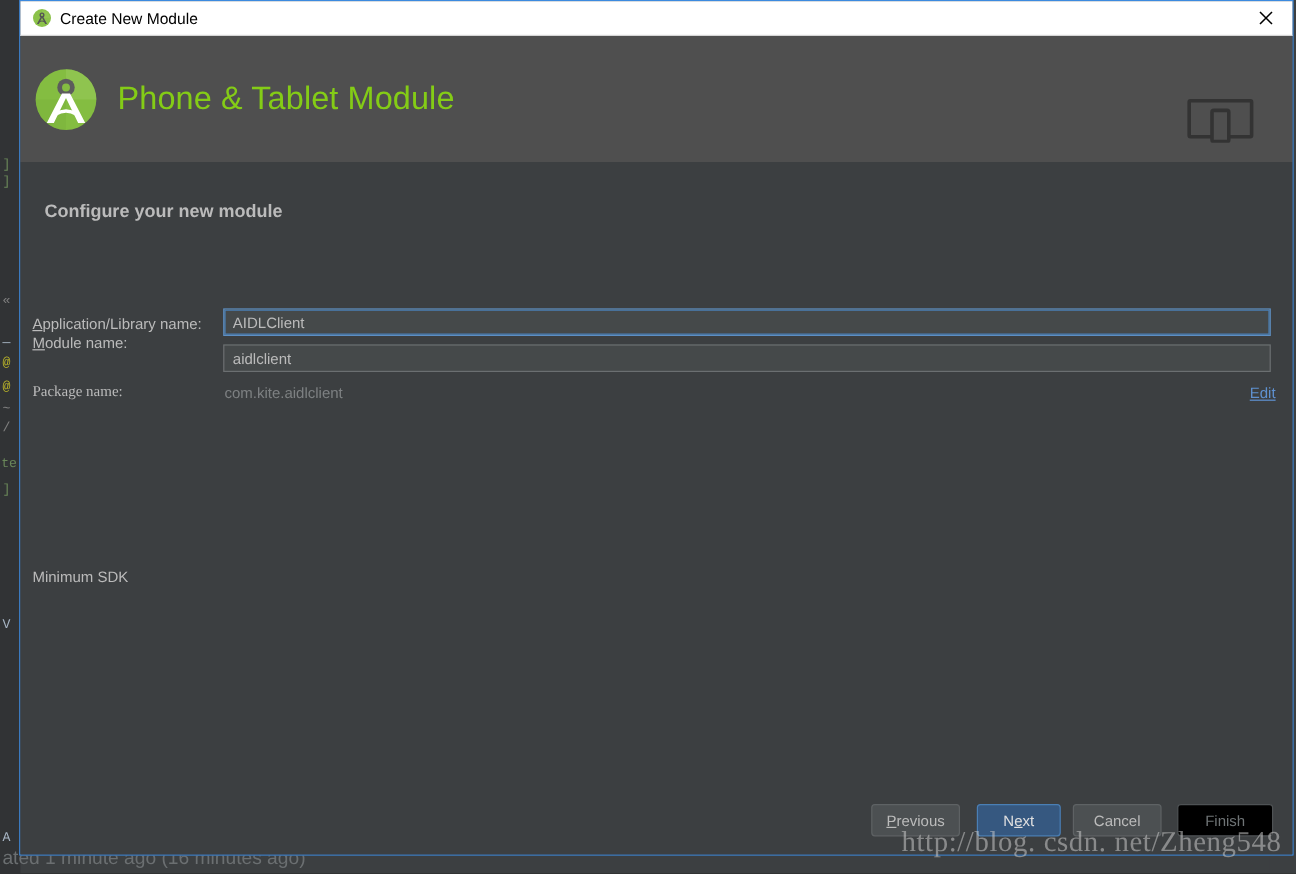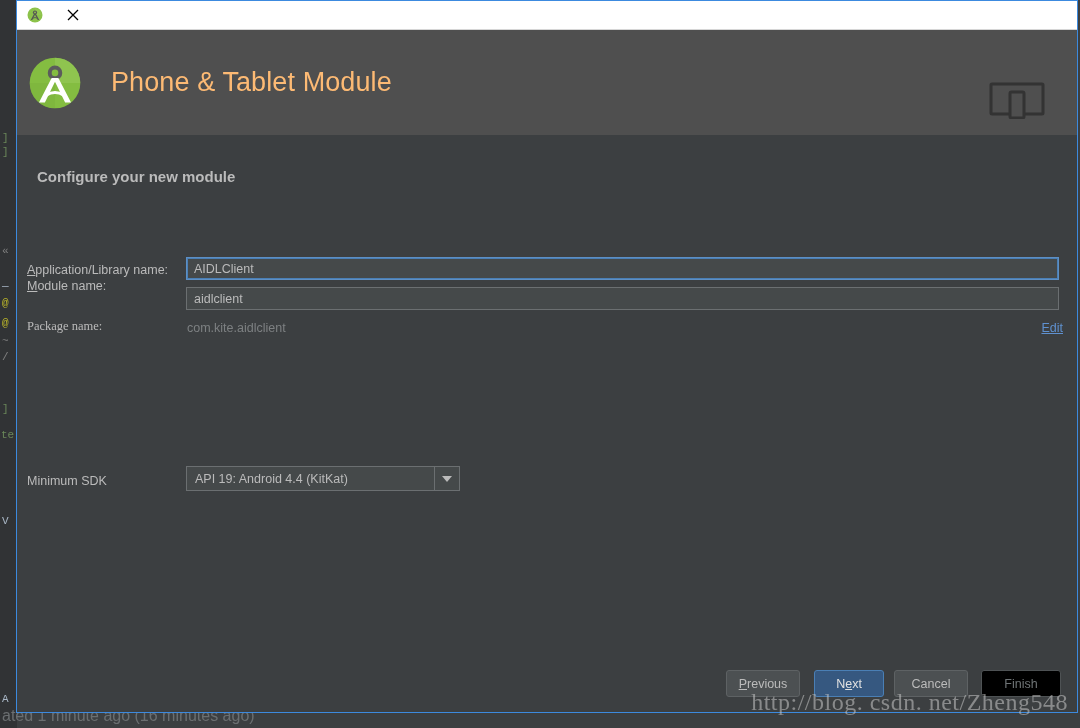--- a/index.html
+++ b/index.html
@@ -113,23 +113,23 @@
     display: flex;
     align-items: center;
   }
   #header-logo {
     margin-left: 11px;
     width: 54px;
     height: 54px;
     flex: 0 0 auto;
   }
   #header-title {
-    margin-left: 29px;
+    margin-left: 16px;
     font-size: 27px;
-    color: #fdba74;
+    color: #84cc16;
     letter-spacing: 0.1px;
     white-space: nowrap;
   }
   #header-device-icon {
     position: absolute;
     right: 32px;
     top: 51px;
     width: 56px;
     height: 38px;
   }
@@ -308,21 +308,21 @@
   <div id="ide-gutter"></div>
   <div id="ide-tokens">
       <div class="ide-token" style="left: 2px; top: 133px; color: rgb(106, 135, 89);">]</div>
       <div class="ide-token" style="left: 2px; top: 147px; color: rgb(106, 135, 89);">]</div>
       <div class="ide-token" style="left: 2px; top: 246px; color: rgb(128, 128, 128);">«</div>
       <div class="ide-token" style="left: 2px; top: 281px; color: rgb(169, 183, 198);">—</div>
       <div class="ide-token" style="left: 2px; top: 298px; color: rgb(187, 181, 41);">@</div>
       <div class="ide-token" style="left: 2px; top: 318px; color: rgb(187, 181, 41);">@</div>
       <div class="ide-token" style="left: 2px; top: 336px; color: rgb(128, 128, 128);">~</div>
       <div class="ide-token" style="left: 2px; top: 352px; color: rgb(128, 128, 128);">/</div>
-      <div class="ide-token" style="left: 1px; top: 382px; color: rgb(106, 135, 89); margin-top: 48px;">te</div>
+      <div class="ide-token" style="left: 1px; top: 382px; color: rgb(106, 135, 89);">te</div>
       <div class="ide-token" style="left: 2px; top: 404px; color: rgb(106, 135, 89);">]</div>
       <div class="ide-token" style="left: 2px; top: 516px; color: rgb(169, 183, 198);">V</div>
       <div class="ide-token" style="left: 2px; top: 694px; color: rgb(169, 183, 198);">A</div>
     </div>
   <div id="ide-bottom-text">ated 1 minute ago (16 minutes ago)</div>
   <div id="ide-right-strip">
     <div class="ide-arrow" style="right:3px; top:672px; color:#4a90d9;">▲</div>
     <div class="ide-arrow" style="right:3px; top:700px; color:#62a03a;">▼</div>
   </div>
 </div>
@@ -331,20 +331,21 @@
 
   <div id="title-bar">
     <svg id="title-bar-icon" viewBox="0 0 32 32">
       <circle cx="16" cy="16" r="15" fill="#8cc24a"></circle>
       <path d="M16 3 A13 13 0 0 1 29 16 L16 16 Z" fill="#9ccc5a" opacity="0.45"></path>
       <circle cx="16" cy="11" r="4.2" fill="#555555"></circle>
       <circle cx="16" cy="11" r="1.9" fill="#8cc24a"></circle>
       <path d="M14.2 13.5 L7.5 26 L10.6 26 L16 15.6 L21.4 26 L24.5 26 L17.8 13.5 Z" fill="#555555"></path>
       <path d="M11.2 22.6 Q16 19.4 20.8 22.6" stroke="#555555" stroke-width="1.8" fill="none"></path>
     </svg>
+    <div id="title-bar-text">Create New Module</div>
     <div id="close-button">
       <svg width="12" height="12" viewBox="0 0 12 12">
         <path d="M1 1 L11 11 M11 1 L1 11" stroke="#000000" stroke-width="1.3"></path>
       </svg>
     </div>
   </div>
 
   <div id="header">
     <svg id="header-logo" viewBox="0 0 64 64">
       <circle cx="32" cy="32" r="30" fill="#84bd41"></circle>
@@ -370,26 +371,20 @@
     <input id="app-name-input" class="text-input" type="text" placeholder="" value="AIDLClient" style="">
 
     <div class="form-label" style="left:10px; top:144px;"><span class="mnemonic">M</span><span>odule name:</span></div>
     <input id="module-name-input" class="text-input" type="text" placeholder="" value="aidlclient" style="">
 
     <div class="form-label" style="left:10px; top:184px;font-family:Liberation Serif, serif;">Package name:</div>
     <div id="package-name-value">com.kite.aidlclient</div>
     <div id="package-edit-link">Edit</div>
 
     <div class="form-label" id="min-sdk-label">Minimum SDK</div>
-    <div id="min-sdk-combo">
-      <div id="min-sdk-value">API 19: Android 4.4 (KitKat)</div>
-      <div id="min-sdk-arrow-box">
-        <div class="combo-triangle"></div>
-      </div>
-    </div>
 
     <div id="footer">
       <div class="dlg-button" id="previous-button">
           <span class="mnemonic">P</span>
           <span>revious</span>
         </div>
       <div class="dlg-button" id="next-button">
           <span>N</span>
           <span class="mnemonic">e</span>
           <span>xt</span>

